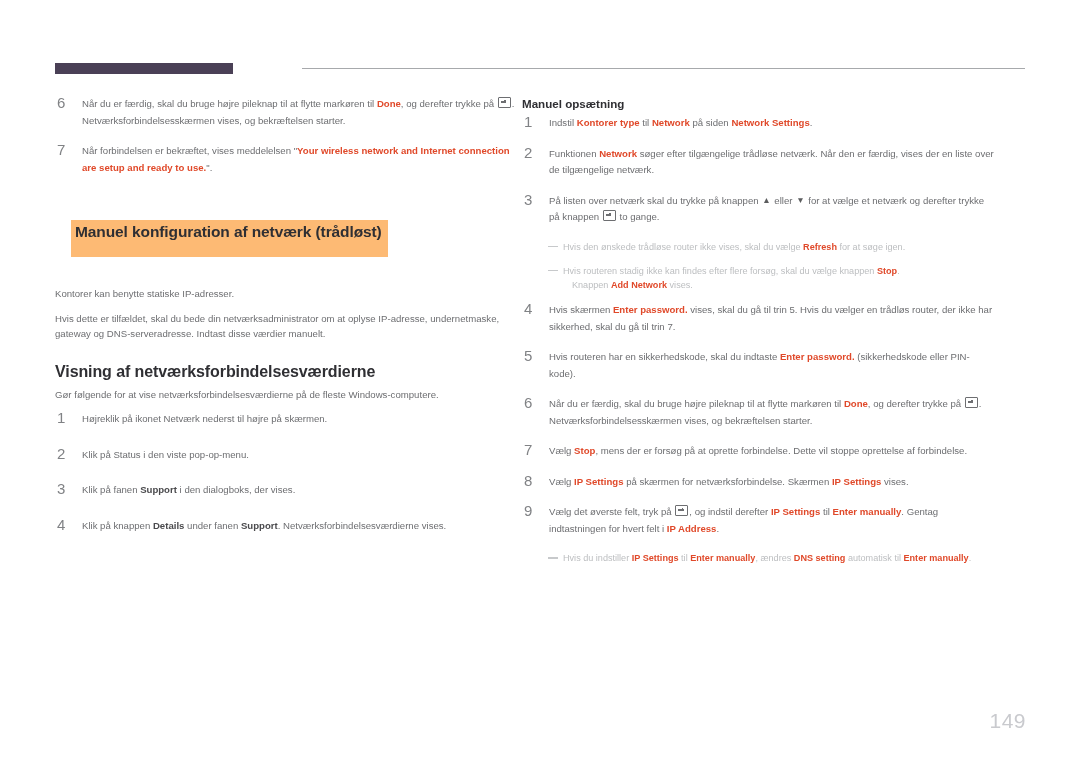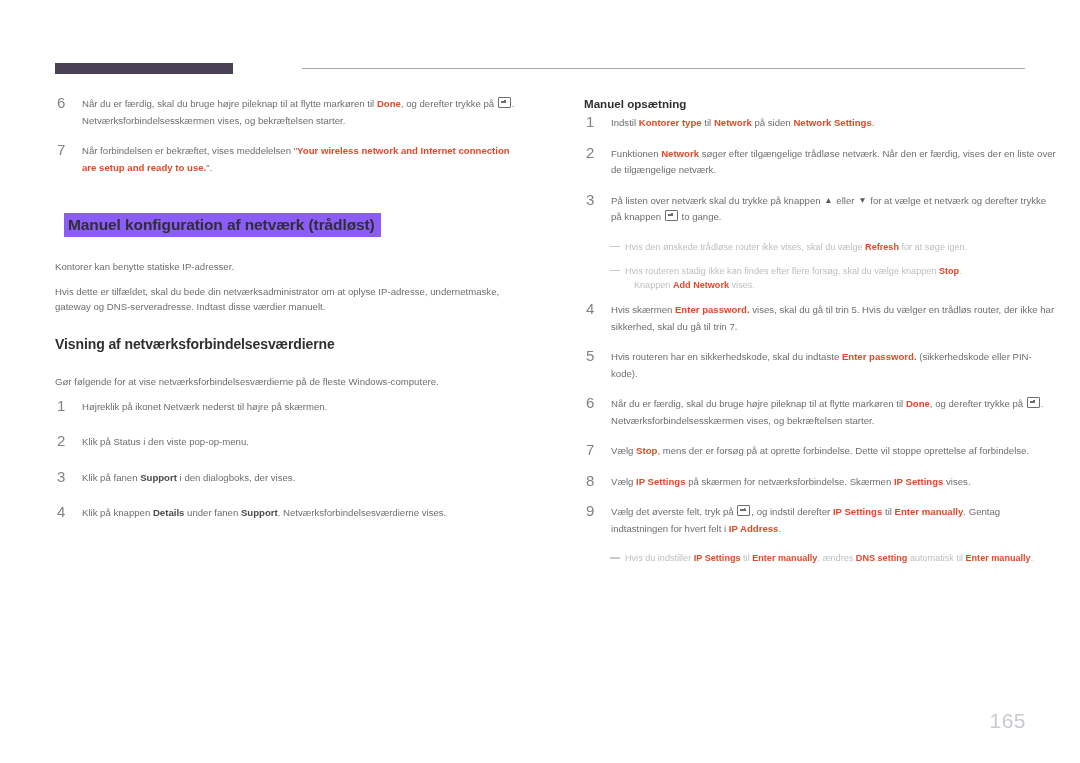--- a/index.html
+++ b/index.html
@@ -45,41 +45,41 @@
     height: 1px;
     background: #a7a9ac;
   }
 
   
   .col {
     position: absolute;
     top: 96px;
   }
   .col-left  { left: 55px;  width: 470px; }
-  .col-right { left: 584px; width: 472px; }
+  .col-right { left: 522px; width: 472px; }
 
   
   h2.chapter-heading {
     font-size: 15.5px;
     font-weight: bold;
     color: #2f2f33;
-    margin: 9px;
-    padding: 2px 6px 3px 4px;
-    background: #8b5cf6;
+    margin: 16px;
+    padding: 2px 6px 16px 4px;
+    background: #fdba74;
     display: inline-block;
     line-height: 1.25;
     letter-spacing: -0.1px;
   }
   .chapter-heading-wrap { margin: 28px 0 13px 0; }
 
   h3.sub-heading {
-    font-size: 14px;
+    font-size: 16px;
     font-weight: bold;
     color: #2f2f33;
-    margin: 0 0 21px 0;
+    margin: 0 0 4px 0;
     line-height: 1.3;
     letter-spacing: -0.1px;
   }
   .sub-heading-wrap { margin-top: 20px; }
 
   h3.col-heading {
     font-size: 11.6px;
     font-weight: bold;
     color: #2f2f33;
     margin: 0 0 4px 0;
@@ -301,15 +301,15 @@
           <span class="step-text">Vælg <b class="kw">IP Settings</b> på skærmen for netværksforbindelse. Skærmen <b class="kw">IP Settings</b> vises.</span>
         </li>
         <li>
           <span class="num">9</span>
           <span class="step-text">Vælg det øverste felt, tryk på <span class="enter-icon"></span>, og indstil derefter <b class="kw">IP Settings</b> til <b class="kw">Enter manually</b>. Gentag indtastningen for hvert felt i <b class="kw">IP Address</b>.</span>
         </li>
         <div class="note note-in-step">Hvis du indstiller <b class="kw">IP Settings</b> til <b class="kw">Enter manually</b>, ændres <b class="kw">DNS setting</b> automatisk til <b class="kw">Enter manually</b>.</div>
       </ol>
   </div>
 
-  <div class="page-number">165</div>
+  <div class="page-number">149</div>
 
 </div>
 
 </body></html>

